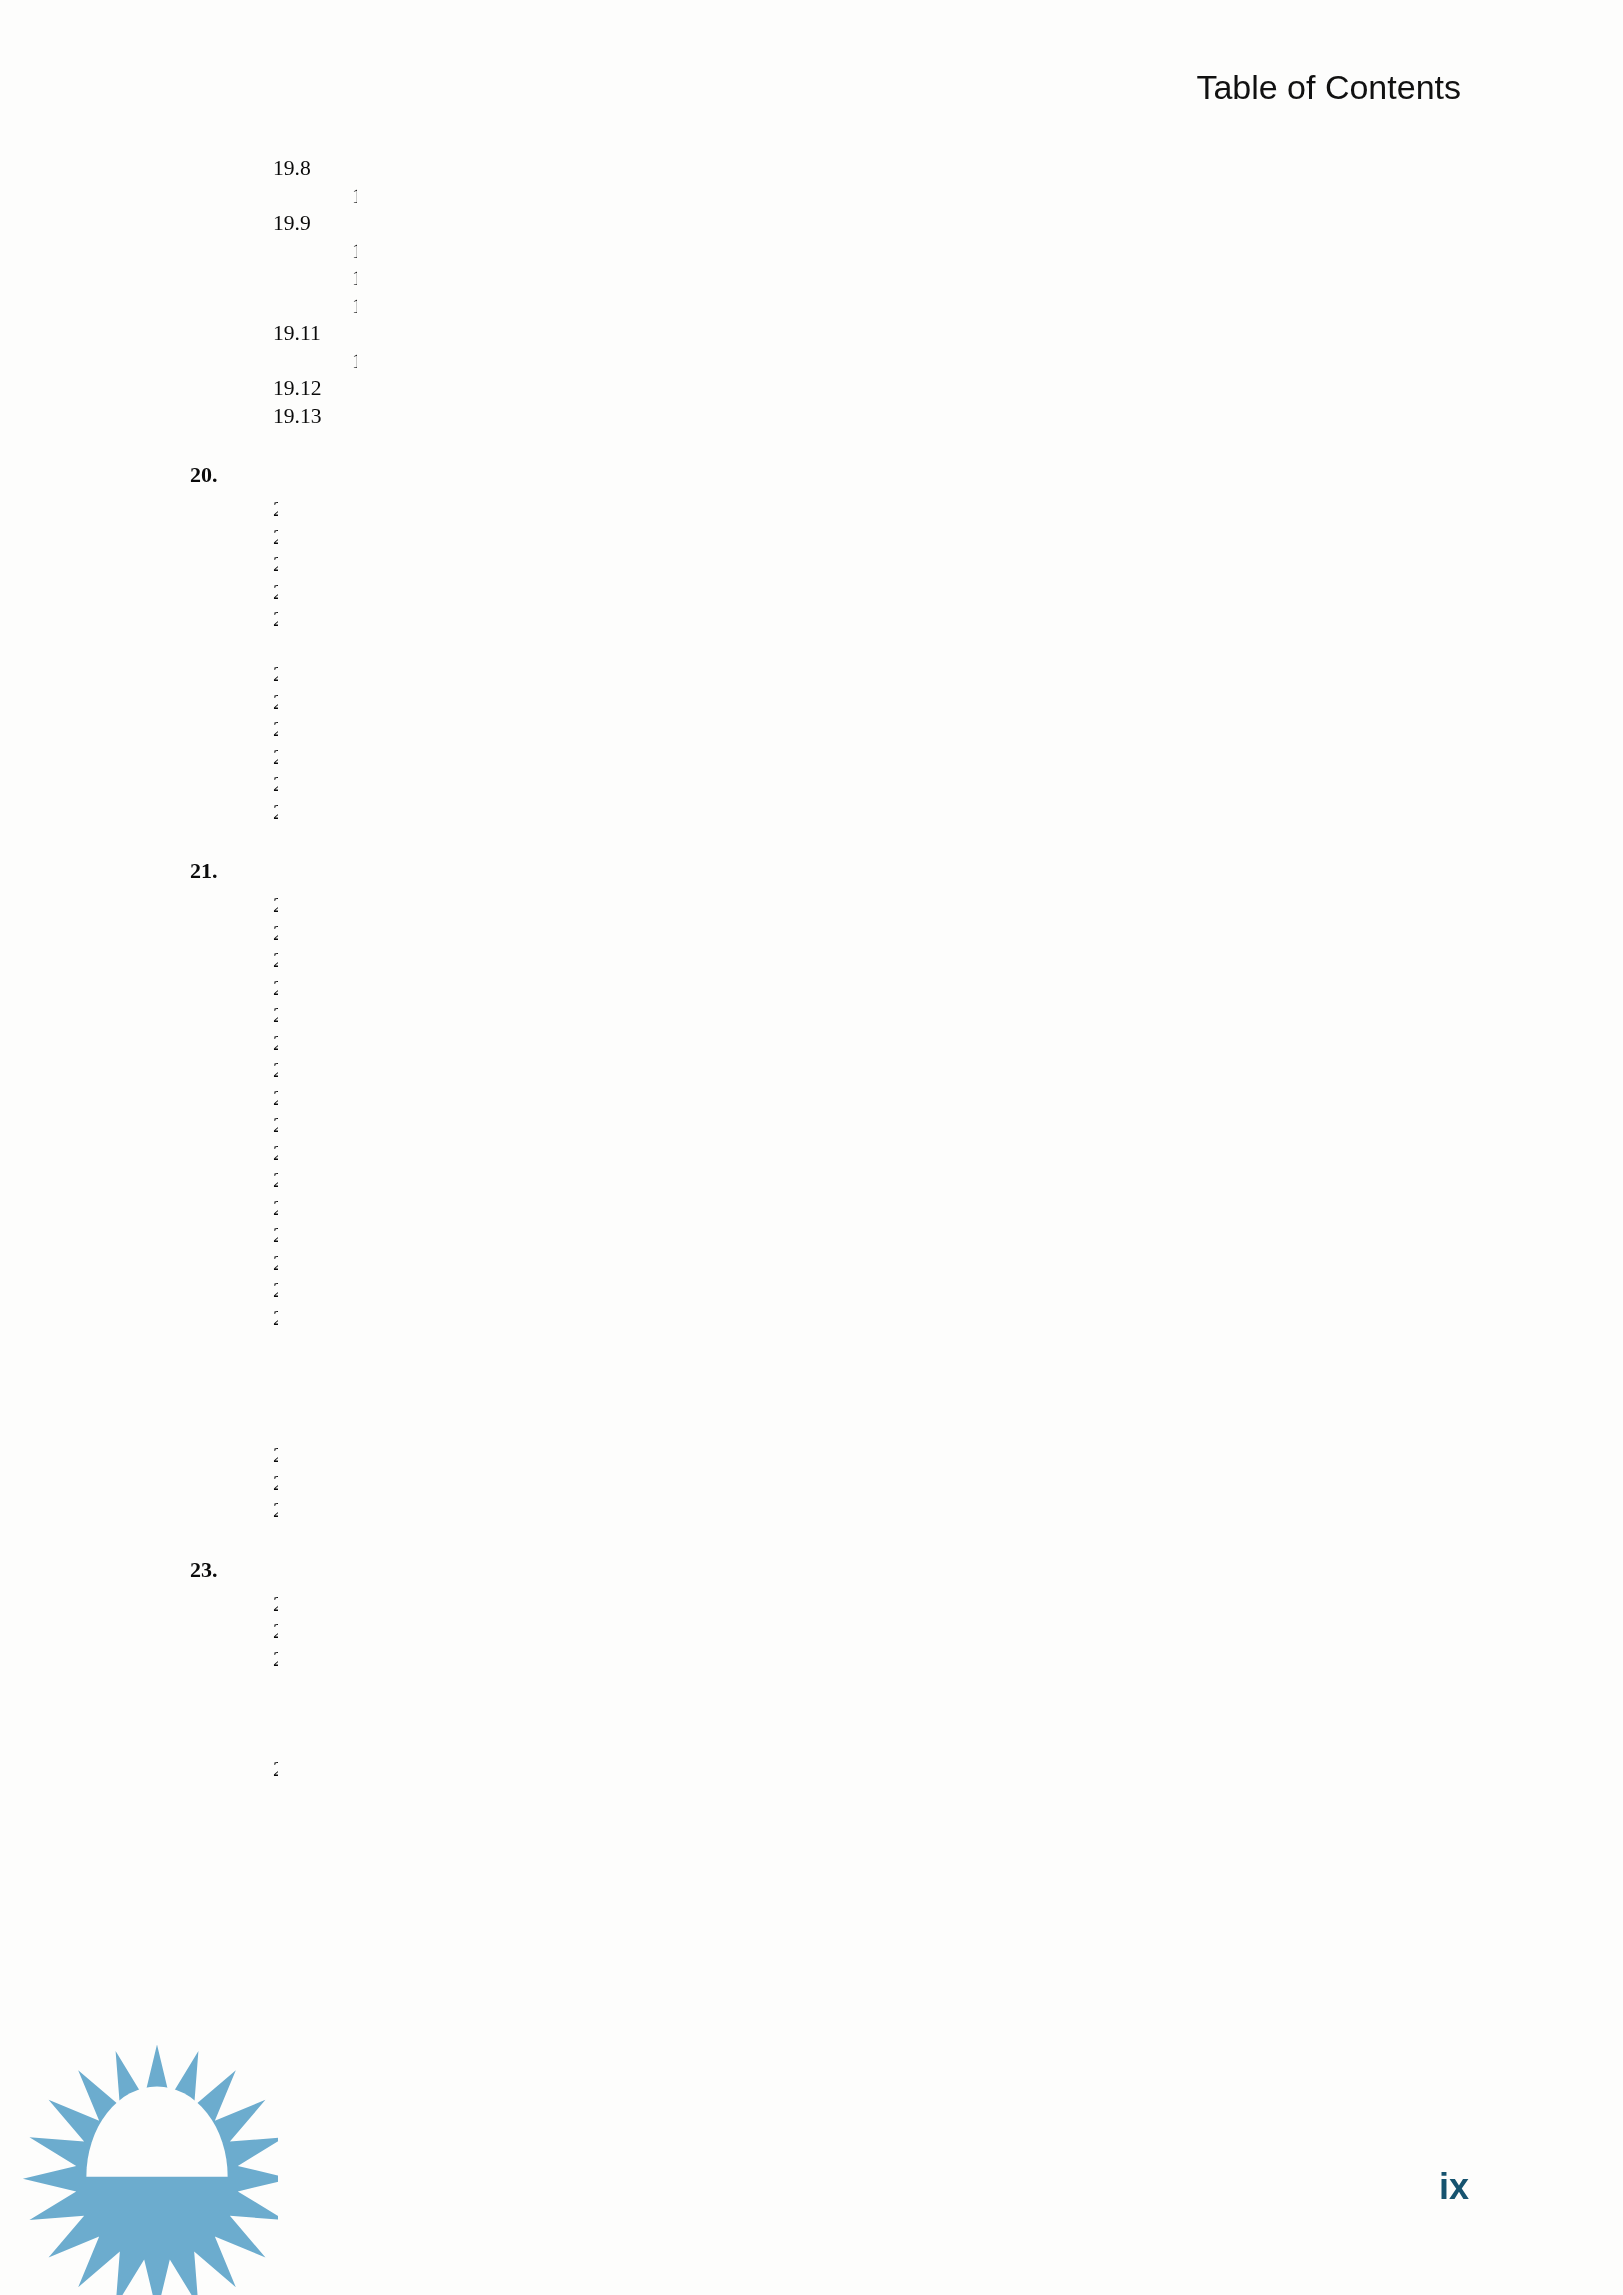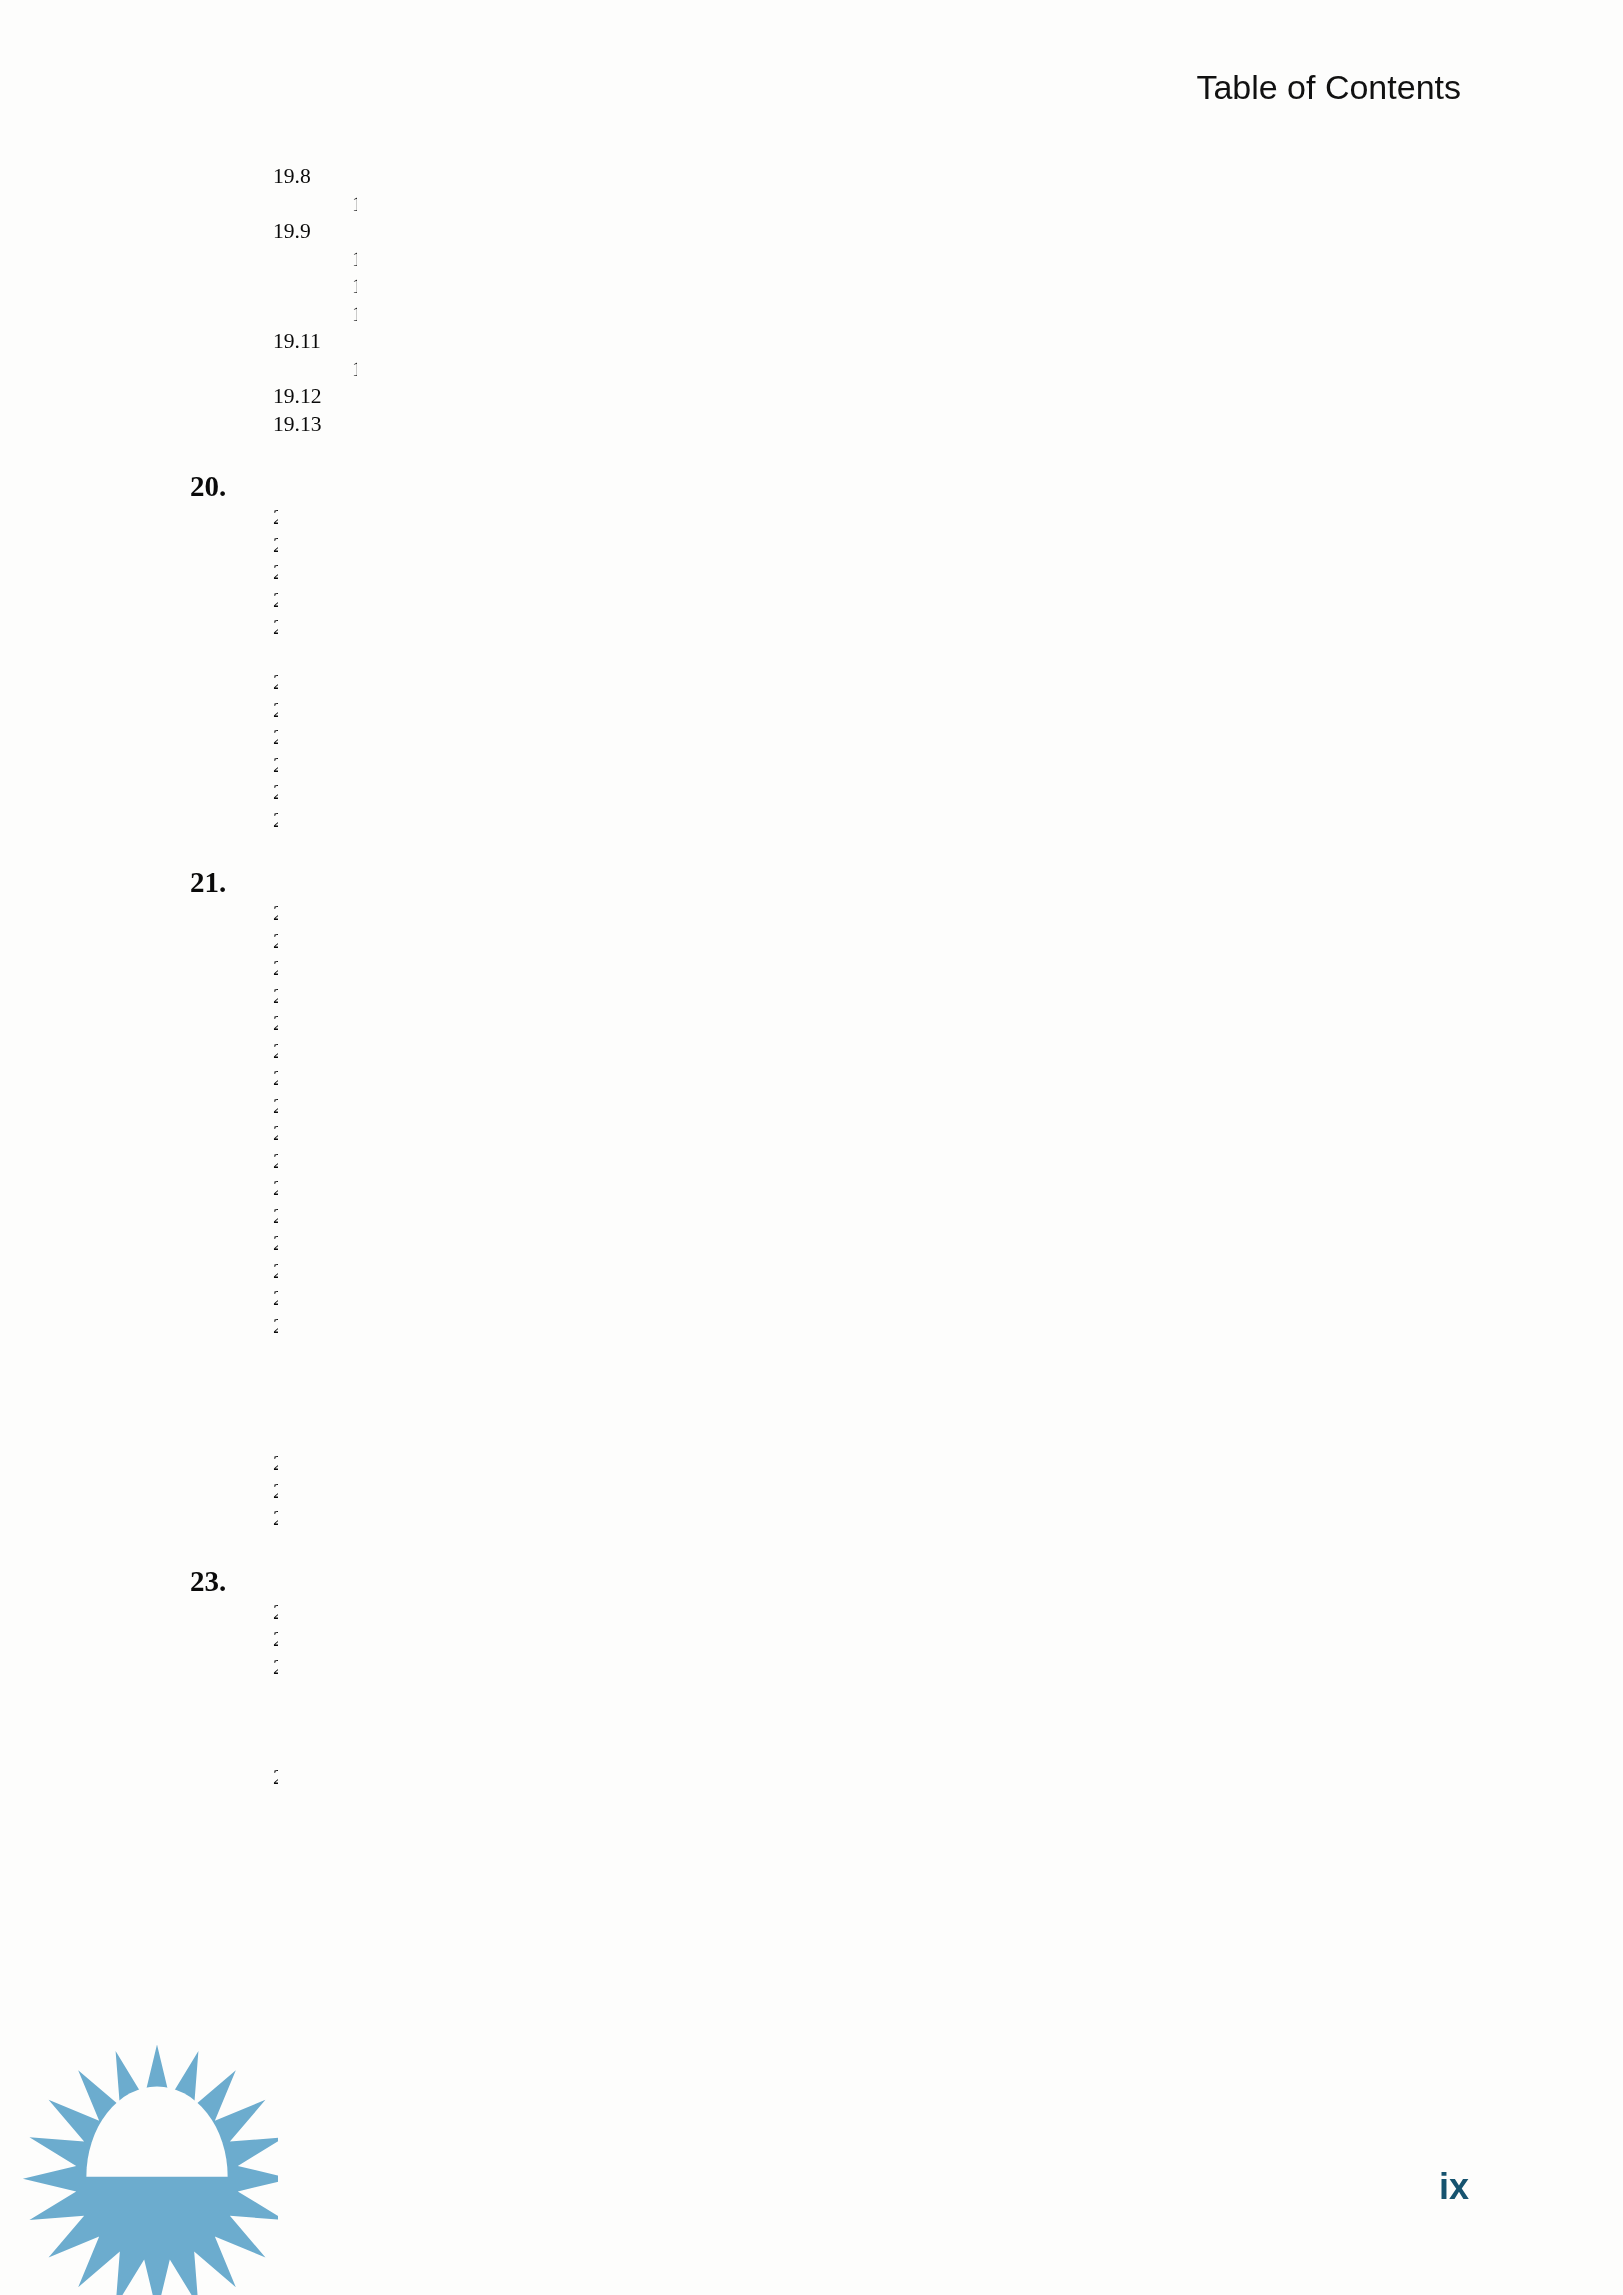--- a/index.html
+++ b/index.html
@@ -23,21 +23,20 @@
     color: #111;
     white-space: nowrap;
   }
   
   .toc {
     position: absolute;
     top: 156px;
     left: 190px;
     right: 161px;
     z-index: 2;
-    margin-top: 8px;
   }
   .row {
     display: flex;
     align-items: baseline;
     height: 27.5px;
     font-size: 21.6px;
     white-space: nowrap;
   }
   .row .num  { flex: 0 0 auto; }
   .row .title{ flex: 0 1 auto; overflow: hidden; }
@@ -51,21 +50,21 @@
     color: #0a0a0a;
   }
   .leader::after {
     content: "............................................................................................................................................................................................................................................................";
   }
   .row .page { flex: 0 0 auto; min-width: 63px; text-align: right; }
 
   .lv-chapter {
     height: 35px;
     margin-top: 31px;
-    font-size: 29px;
+    font-size: 22px;
     font-weight: bold;
   }
   .lv-chapter .num { min-width: 79px; }
   .lv-chapter .leader { font-size: 18.3px; font-weight: normal; }
 
   .lv-section { padding-left: 83px; }
   .lv-section .num { min-width: 75px; }
 
   .lv-subsection { padding-left: 162px; }
   .lv-subsection .num { min-width: 83px; }

